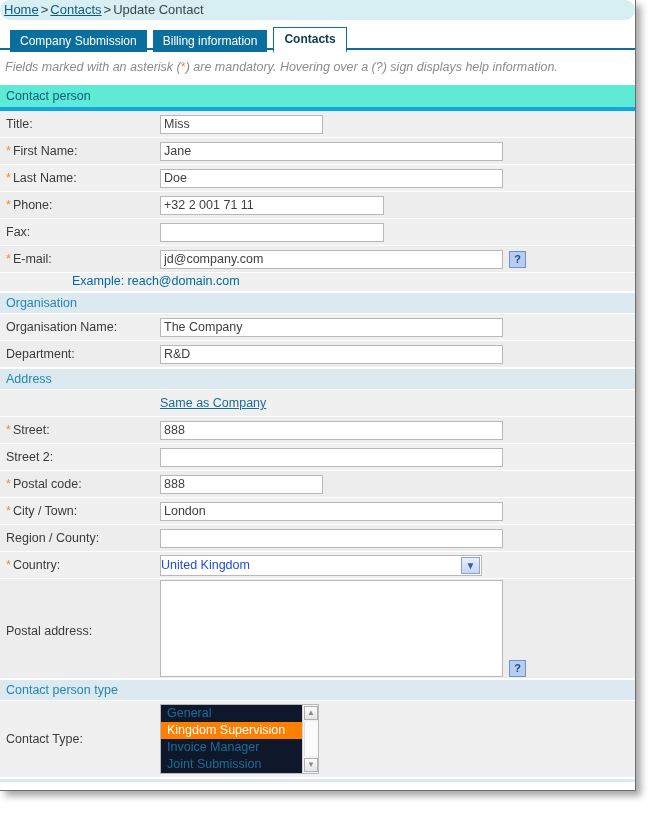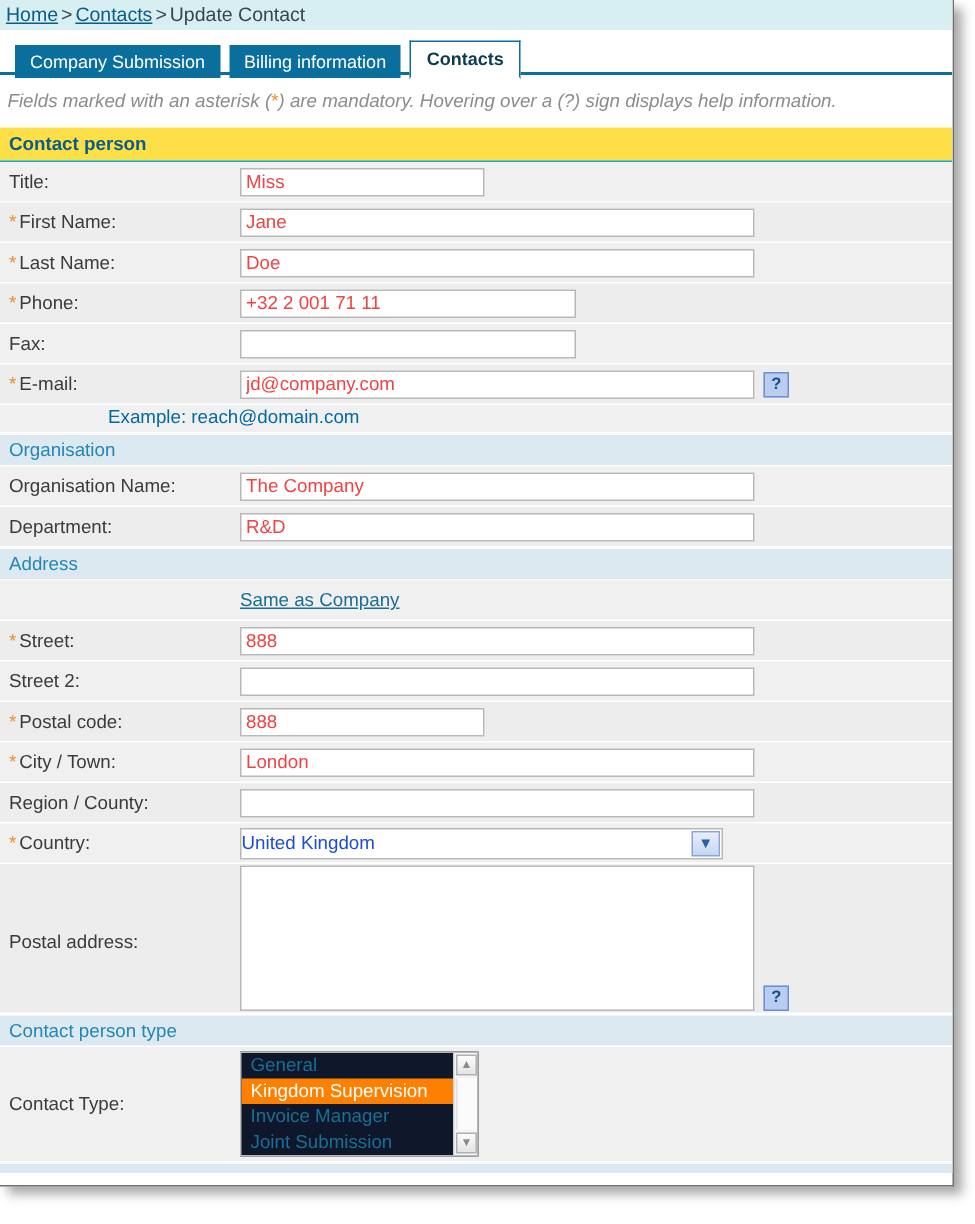--- a/index.html
+++ b/index.html
@@ -43,20 +43,21 @@
 
   
   #breadcrumb {
     height: 20px;
     background: #d7eef2;
     padding: 2px 0 0 4px;
     box-sizing: border-box;
     font-size: 13px;
     color: #37474f;
     white-space: nowrap;
+    border-radius: 10px;
   }
   #breadcrumb a {
     color: #0b5c86;
     text-decoration: underline;
     cursor: pointer;
   }
   #breadcrumb .sep { color: #37474f; padding: 0 2px; }
 
   
   #tabbar {
@@ -105,27 +106,27 @@
     font-size: 12.5px;
     color: #8c8c8c;
     white-space: nowrap;
     overflow: hidden;
   }
   #notice .ast { color: #f28c28; font-style: normal; }
 
   
   #form { width: 635px; }
   .section-main {
-    background: #fde047;
+    background: #5eead4;
     color: #0b5c86;
-    font-weight: bold;
+    font-weight: normal;
     font-size: 12.5px;
     padding: 4px 0 4px 6px;
     border-top: 1px solid #ffffff;
-    border-bottom: 1px solid #0ea5e9;
+    border-bottom: 4px solid #0ea5e9;
   }
   .section-sub {
     background: #dce9f0;
     color: #2386b5;
     font-size: 12.5px;
     padding: 3px 0 3px 6px;
     border-top: 1px solid #ffffff;
     border-bottom: 1px solid #ffffff;
   }
 
@@ -151,21 +152,21 @@
   .row .ctl {
     flex: 1 1 auto;
     display: flex;
     align-items: center;
     min-width: 0;
   }
 
   input.txt {
     font-family: "Liberation Sans", sans-serif;
     font-size: 12.5px;
-    color: #ef4444;
+    color: #404040;
     background: #ffffff;
     border: 1px solid #b8b8b8;
     height: 19px;
     padding: 1px 3px;
     box-sizing: border-box;
     outline: none;
   }
   input.w-sm  { width: 163px; }
   input.w-lg  { width: 343px; }
   input.w-md  { width: 224px; }

